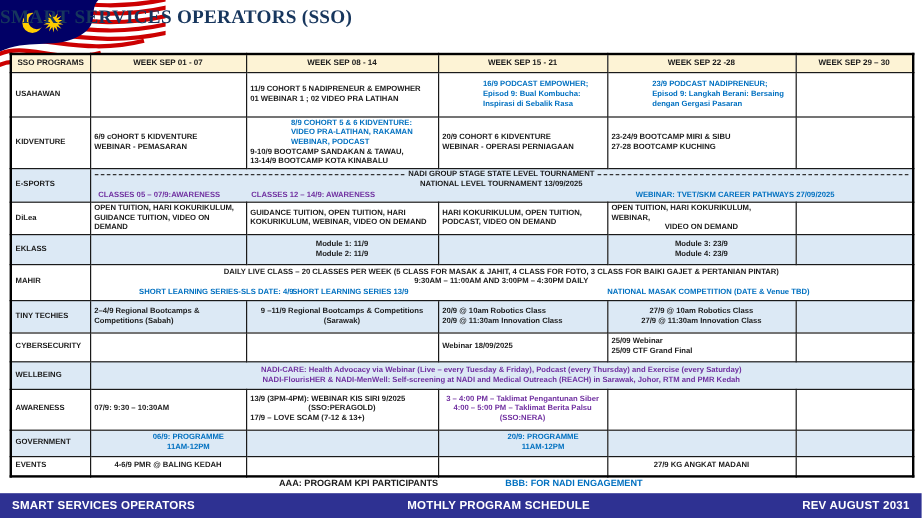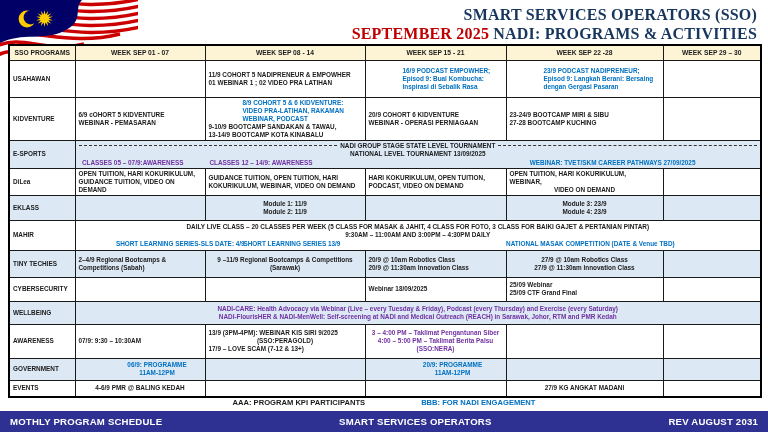--- a/index.html
+++ b/index.html
@@ -2,21 +2,21 @@
 <html style="--navy_title: #17365D; --red_accent: #C00000; --text_blue: #0070C0; --text_purple: #7030A0; --header_cream: #FDF3D5; --row_blue: #DCE9F5; --footer_bg: #2E3192; --border_dark: #1a1a1a; --flag_blue: #010066; --flag_red: #CC0001; --flag_yellow: #FFCC00;"><head>
 <meta charset="utf-8">
 <style>
   * { box-sizing: border-box; }
   html,body { margin:0; padding:0; }
   body {
     width:768px; height:432px; position:relative; overflow:hidden;
     background:#ffffff; font-family:"Liberation Sans", sans-serif;
   }
   
-  .titleblock { position:absolute; top:5px; left:0; width:757px; text-align:right; }
+  .titleblock { position:absolute; top:5px; left:0; width:757px; text-align:left; }
   .titleblock .t1, .titleblock .t2 {
     font-family:"Liberation Serif", serif; font-weight:bold;
     font-size:16px; line-height:19px; color:var(--navy_title); letter-spacing:.2px;
   }
   .titleblock .month { color:var(--red_accent); }
   
   .flagwrap { position:absolute; top:0; left:0; width:138px; height:62px; }
   
   table.sched {
     position:absolute; top:44px; left:8px; width:752px;
@@ -69,21 +69,20 @@
     </g>
     <path d="M0,0 L82,0 C73,9 85,21 64,31 C44,41 22,32 0,43 Z" fill="#010066"></path>
     <circle cx="27" cy="19" r="8.4" fill="#FFCC00"></circle>
     <circle cx="30.6" cy="17.4" r="7" fill="#010066"></circle>
     <polygon id="flag-star" fill="#FFCC00" points="44.50,9.90 45.43,14.41 48.23,10.75 47.12,15.22 51.22,13.14 48.28,16.68 52.88,16.59 48.70,18.50 52.88,20.41 48.28,20.32 51.22,23.86 47.12,21.78 48.23,26.25 45.43,22.59 44.50,27.10 43.57,22.59 40.77,26.25 41.88,21.78 37.78,23.86 40.72,20.32 36.12,20.41 40.30,18.50 36.12,16.59 40.72,16.68 37.78,13.14 41.88,15.22 40.77,10.75 43.57,14.41"></polygon>
   </svg>
 </div>
 
 <div class="titleblock">
   <div class="t1">SMART SERVICES OPERATORS (SSO)</div>
-  <div class="t2"><span class="month">SEPTEMBER 2025</span><span> NADI: PROGRAMS &amp; ACTIVITIES</span></div>
 </div>
 
 <table class="sched">
   <colgroup>
     <col style="width:66px">
       <col style="width:130px">
       <col style="width:160px">
     <col style="width:141px">
       <col style="width:157px">
       <col style="width:98px">
@@ -278,16 +277,16 @@
       </tr>
     </tbody>
 </table>
 
 <div class="legend">
   <span class="c-black">AAA: PROGRAM KPI PARTICIPANTS</span>
   <span class="c-blue">BBB:  FOR NADI ENGAGEMENT</span>
 </div>
 
 <div class="footer">
+  <span>SMART SERVICES OPERATORS</span>
   <span>MOTHLY PROGRAM SCHEDULE</span>
-  <span>SMART SERVICES OPERATORS</span>
   <span>REV AUGUST 2031</span>
 </div>
 
 </body></html>

